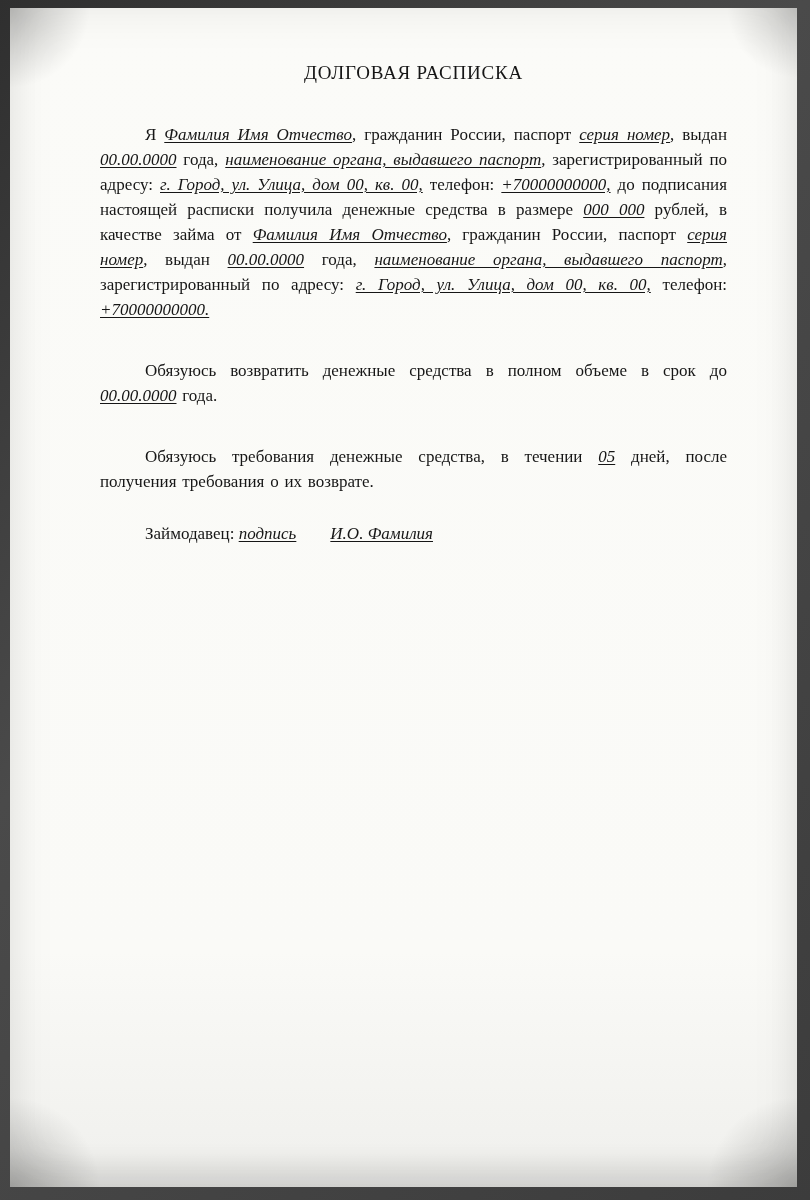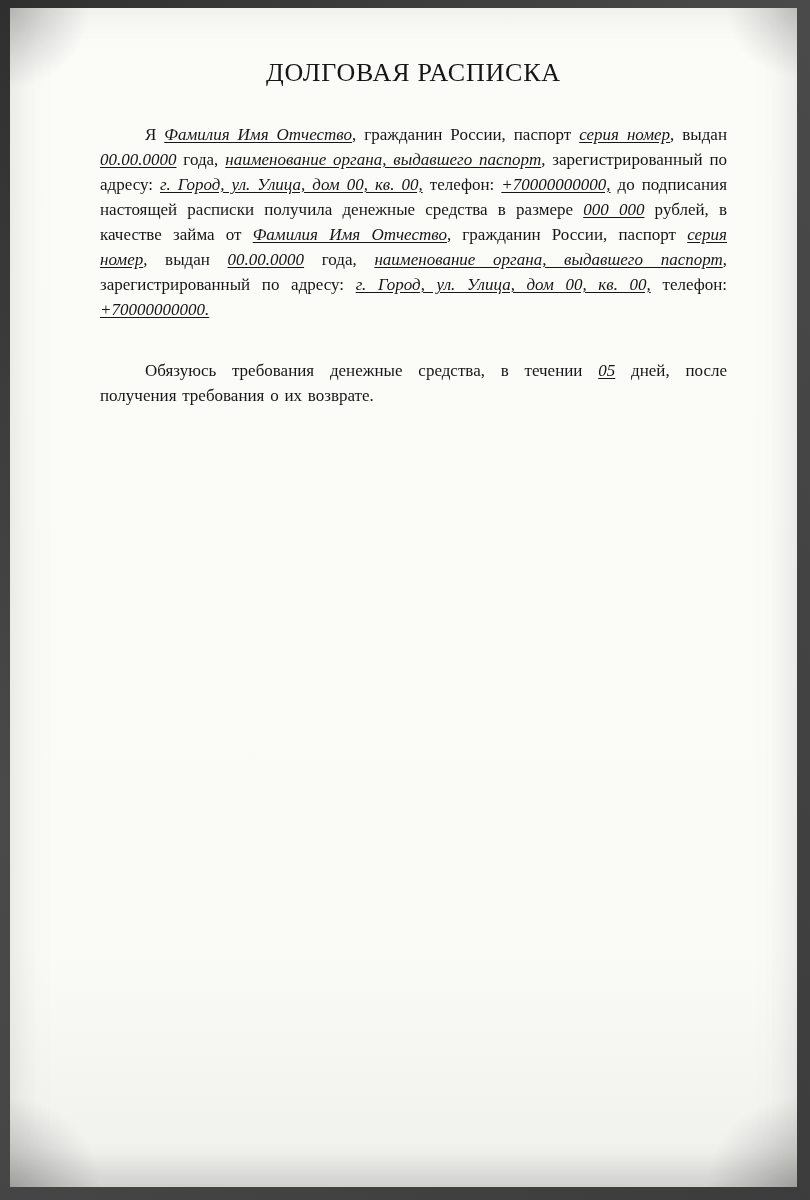--- a/index.html
+++ b/index.html
@@ -25,21 +25,21 @@
       radial-gradient(circle at 100% 100%, rgba(0,0,0,0.22), rgba(0,0,0,0) 90px),
       linear-gradient(180deg, #fbfbf8 0%, #fafaf7 80%, #f1f1ee 97%, #e4e4e1 100%);
     box-shadow: inset 0 0 50px rgba(0,0,0,0.08), inset 0 -18px 35px rgba(0,0,0,0.06);
     padding: 52px 70px 0 90px;
     color: #161616;
     font-size: 17px;
     line-height: 25px;
   }
   .title {
     text-align: center;
-    font-size: 26px;
+    font-size: 19px;
     font-weight: 400;
     letter-spacing: 0.8px;
     line-height: 26px;
   }
   .cityline {
     display: flex;
     justify-content: space-between;
     align-items: baseline;
     margin-top: 32px;
   }
@@ -75,20 +75,22 @@
 <body>
 
 <div class="scan">
   <div class="page">
 
     <h1 class="title">ДОЛГОВАЯ РАСПИСКА</h1>
 
 
     <p class="para"><span class="plain">Я </span><span class="fill">Фамилия Имя Отчество</span><span class="plain">, гражданин России, паспорт </span><span class="fill">серия номер</span><span class="plain">, выдан </span><span class="fill">00.00.0000</span><span class="plain"> года, </span><span class="fill">наименование органа, выдавшего паспорт</span><span class="plain">, зарегистрированный по адресу: </span><span class="fill">г. Город, ул. Улица, дом 00, кв. 00,</span><span class="plain"> телефон: </span><span class="fill">+70000000000,</span><span class="plain"> до подписания настоящей расписки получила денежные средства в размере </span><span class="fill">000 000</span><span class="plain"> рублей, в качестве займа от </span><span class="fill">Фамилия Имя Отчество</span><span class="plain">, гражданин России, паспорт </span><span class="fill">серия номер</span><span class="plain">, выдан </span><span class="fill">00.00.0000</span><span class="plain"> года, </span><span class="fill">наименование органа, выдавшего паспорт</span><span class="plain">, зарегистрированный по адресу: </span><span class="fill">г. Город, ул. Улица, дом 00, кв. 00,</span><span class="plain"> телефон: </span><span class="fill">+70000000000.</span></p>
 
+    <p class="para"><span class="plain">Обязуюсь возвратить денежные средства в полном объеме в срок до </span><span class="fill">00.00.0000</span><span class="plain"> года.</span></p>
 
 
     <p class="para"><span class="plain">Обязуюсь требования денежные средства, в течении </span><span class="fill">05</span><span class="plain"> дней, после получения требования о их возврате.</span></p>
 
 
+    <p class="sig"><span class="plain">Займодавец: </span><span class="fill">подпись</span><span class="plain">&nbsp;&nbsp;&nbsp;&nbsp;&nbsp;&nbsp;&nbsp;&nbsp;</span><span class="fill">И.О. Фамилия</span></p>
 
   </div>
 </div>
 
 </body></html>

